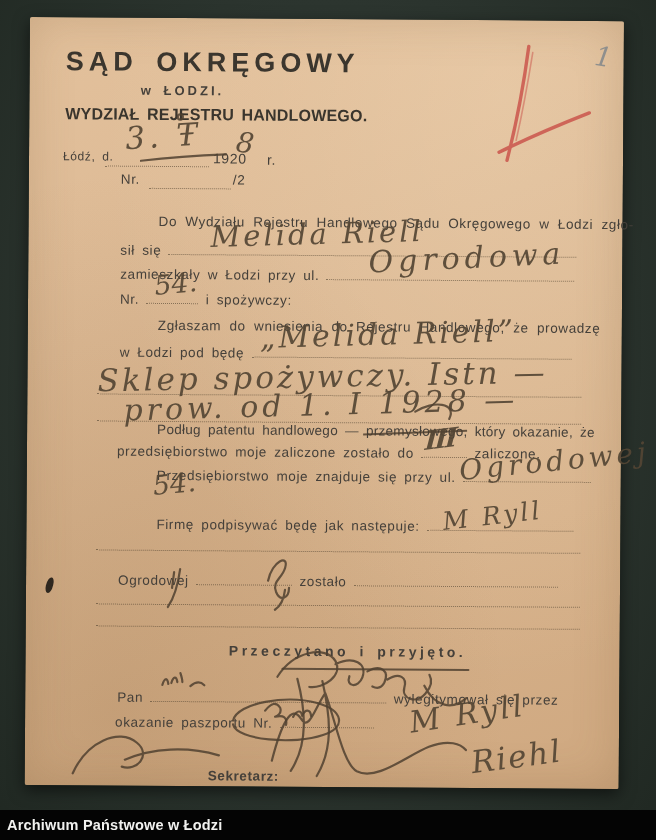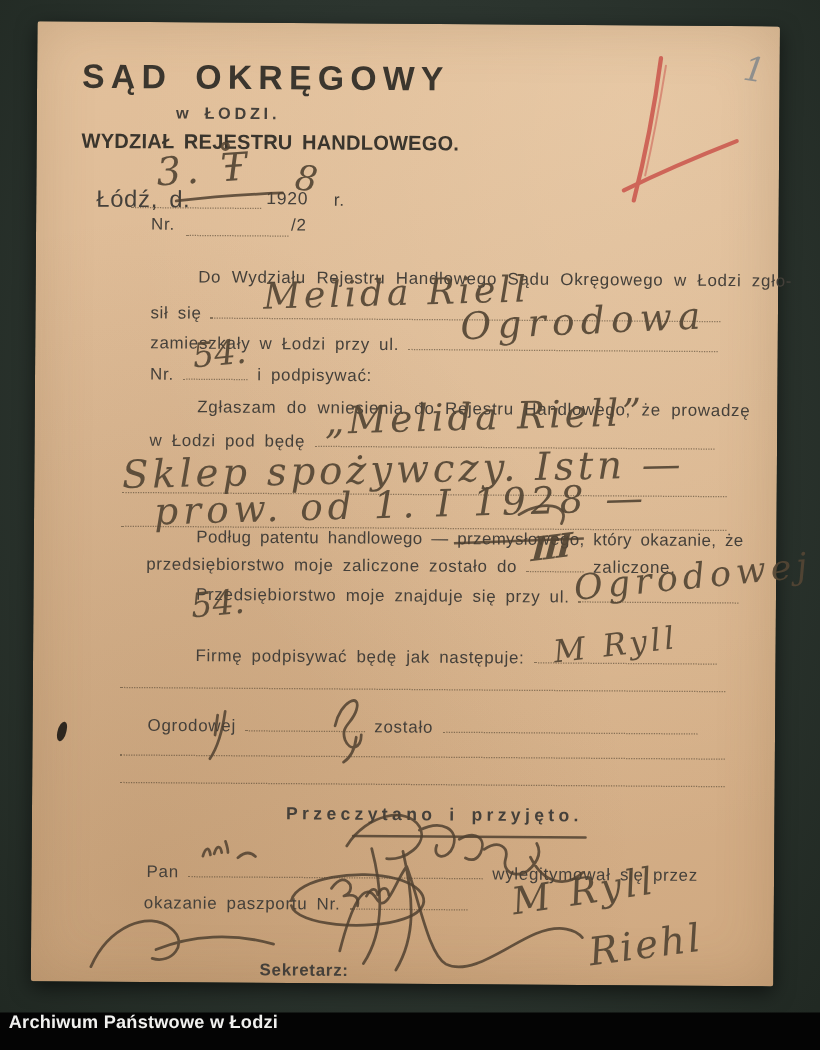--- a/index.html
+++ b/index.html
@@ -33,41 +33,41 @@
   .struck{ position:relative; }
   .struck::after{
     content:""; position:absolute; left:-3px; right:-3px; top:52%;
     border-top:2px solid rgba(72,59,44,.8); transform:rotate(-2.5deg);
   }
   .court{ font-size:27px; font-weight:700; letter-spacing:5px; color:#3b362e; word-spacing:6px;}
   .dept{ font-size:16.5px; font-weight:700; letter-spacing:.2px; color:#3a352d; transform:scaleX(.97); transform-origin:left;}
   .accepted{ font-weight:600; letter-spacing:3.5px; }
   .bar{
     position:absolute; left:0; top:810px; width:656px; height:30px; background:#040404;
-    display:flex; align-items:flex-start;
+    display:flex; align-items:center;
   }
   .bar-label{ color:#f1f1ef; font-weight:700; font-size:14.5px; padding-left:7px; letter-spacing:.2px;}
   .blot{ position:absolute; left:20px; top:560px; width:7px; height:16px;
     background:#2e271f; border-radius:60% 40% 55% 45%; transform:rotate(12deg); }
   .pencil1{ position:absolute; left:565px; top:20px; font-size:27px; color:#8f8f8d;
     font-style:italic; transform:rotate(8deg); font-family:"DejaVu Serif",serif;}
   svg.overlay{ position:absolute; left:0; top:0; pointer-events:none; }
 </style>
 </head>
 <body>
 
 <div class="stage">
 
   <div class="paper">
 
     <div class="p court" style="left:36px; top:30px;">SĄD OKRĘGOWY</div>
     <div class="p" style="left:36px; top:66px; width:234px; text-align:center; font-size:13px; letter-spacing:3px; font-weight:600;">w ŁODZI.</div>
     <div class="p dept" style="left:36px; top:87px;">WYDZIAŁ REJESTRU HANDLOWEGO.</div>
 
-    <div class="p" style="left:48px; top:133px; font-size:19px;">Łódź, d.</div>
+    <div class="p" style="left:34px; top:133px; font-size:12px;">Łódź, d.</div>
     <div class="dots" style="left:76px; top:147px; width:104px;"></div>
     <div class="p" style="left:184px; top:133px; font-size:14px;">1920</div>
     <div class="hw" style="left:207px; top:111px; font-size:28px; transform:rotate(7deg);">8</div>
     <div class="p" style="left:238px; top:134px; font-size:14px;">r.</div>
     <div class="hw" style="left:96px; top:103px; font-size:31px; transform:rotate(-4deg); letter-spacing:4px;">3. Ŧ</div>
 
     <div class="p" style="left:92px; top:155px;">Nr.</div>
     <div class="dots" style="left:120px; top:169px; width:82px;"></div>
     <div class="p" style="left:204px; top:155px;">/2</div>
 
@@ -81,21 +81,21 @@
 
     <div class="p" style="left:92px; top:248px;">
       <span>zamieszkały w Łodzi przy ul.</span>
       <span class="slot" style="width:248px;"></span>
     </div>
     <div class="hw" style="left:340px; top:223px; font-size:30px; transform:rotate(-3deg); letter-spacing:5px;">Ogrodowa</div>
 
     <div class="p" style="left:92px; top:273px;">
       <span>Nr.</span>
       <span class="slot" style="width:52px;"></span>
-      <span>i podpisywać:</span>
+      <span>i spożywczy:</span>
     </div>
     <div class="hw" style="left:126px; top:252px; font-size:27px; transform:rotate(-6deg);">54.</div>
 
     <div class="p" style="left:130px; top:301px; word-spacing:4px;">Zgłaszam do wniesienia do Rejestru Handlowego, że prowadzę</div>
 
     <div class="p" style="left:92px; top:326px;">
       <span>w Łodzi pod będę</span>
       <span class="slot" style="width:320px;"></span>
     </div>
     <div class="hw" style="left:232px; top:300px; font-size:30px; transform:rotate(-2deg); letter-spacing:3px;">„Melida Riell”</div>

